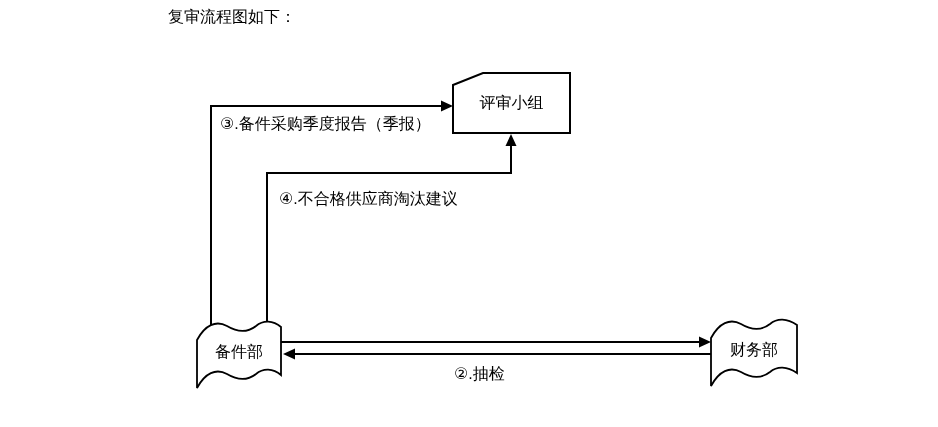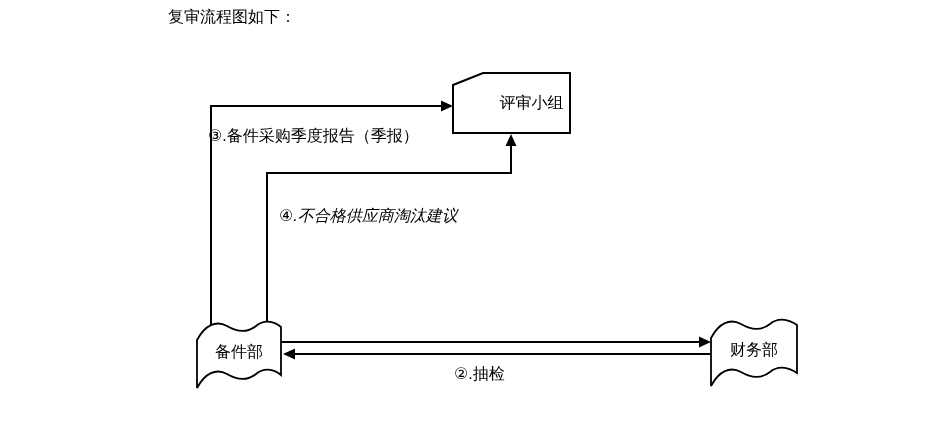--- a/index.html
+++ b/index.html
@@ -35,25 +35,25 @@
     align-items: center;
     justify-content: center;
     font-size: 16px;
     color: #000000;
     white-space: nowrap;
   }
   #page-title {
     left: 168px;
     top: 7px;
   }
-  #edge3-label { left: 208px; top: 114px; margin-top: 12px; }
-  #edge4-label { left: 279px; top: 206px; font-style: italic; }
+  #edge3-label { left: 220px; top: 114px; }
+  #edge4-label { left: 279px; top: 189px; }
   #edge1-label { left: 354px; top: 302px; }
   #edge2-label { left: 454px; top: 364px; }
-  #review-team-label   { left: 453px; top: 74px;  width: 117px; height: 59px; padding-left: 20px; }
+  #review-team-label   { left: 453px; top: 74px;  width: 117px; height: 59px; }
   #spare-parts-label   { left: 197px; top: 327px; width: 84px;  height: 50px; }
   #finance-dept-label  { left: 711px; top: 325px; width: 86px;  height: 50px; }
 </style>
 </head>
 <body>
 
 <div id="stage">
 
   <svg id="diagram-svg" width="938" height="427" viewBox="0 0 938 427">
 

